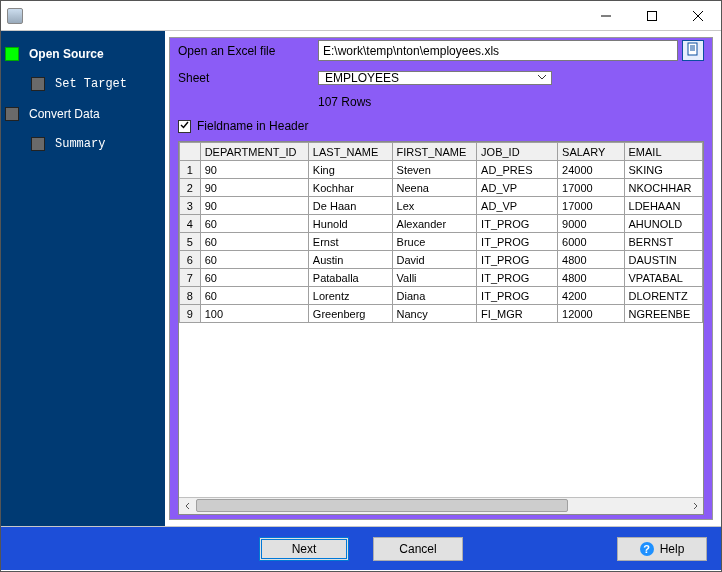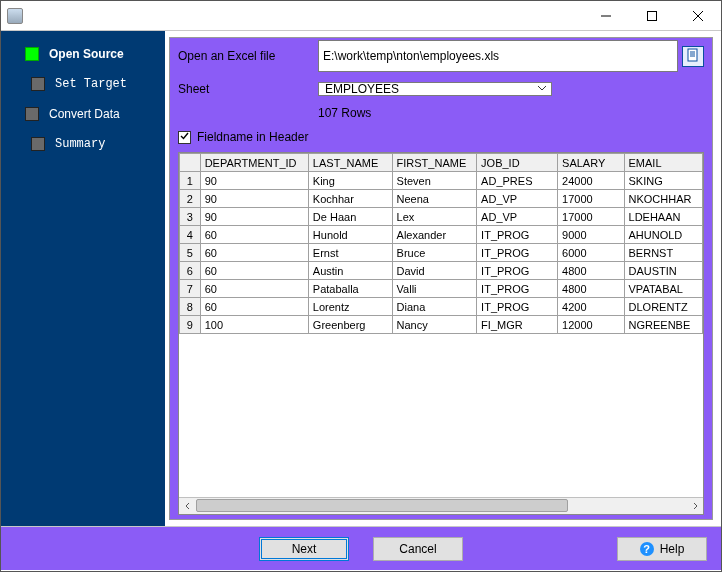--- a/index.html
+++ b/index.html
@@ -42,21 +42,21 @@
   .sidebar {
     width: 164px;
     background: #003a73;
     color: #fff;
     padding-top: 8px;
   }
   .side-item {
     display: flex;
     align-items: center;
     height: 30px;
-    padding-left: 24px;
+    padding-left: 4px;
     gap: 10px;
     color: #fff;
   }
   .side-item.child { padding-left: 30px; font-family: Liberation Mono, monospace; }
   .side-item.active { font-weight: bold; }
   .side-sq {
     width: 14px; height: 14px;
     background: #6a6a6a;
     border: 1px solid #222;
   }
@@ -78,21 +78,21 @@
   .form-row {
     display: flex;
     align-items: center;
     margin-bottom: 10px;
   }
   .form-label {
     width: 140px;
   }
   .text-input {
     flex: 1;
-    height: 32px;
+    height: 21px;
     border: 1px solid #7a7a7a;
     padding: 2px 4px;
     font: inherit;
   }
   .browse-btn {
     width: 22px; height: 21px;
     margin-left: 4px;
     border: 1px solid #0a4fa0;
     background: #e6eefc;
     display: flex; align-items: center; justify-content: center;
@@ -185,21 +185,21 @@
   }
 
   .footer {
     height: 44px;
     border-top: 1px solid #c8c8c8;
     display: flex;
     align-items: center;
     justify-content: center;
     gap: 24px;
     position: relative;
-    background: #8b5cf6;
+    background: #1d4ed8;
   }
   .btn {
     width: 90px; height: 24px;
     border: 1px solid #adadad;
     background: #e1e1e1;
     display: flex; align-items: center; justify-content: center;
     font: inherit;
     gap: 6px;
   }
   .btn.primary {

